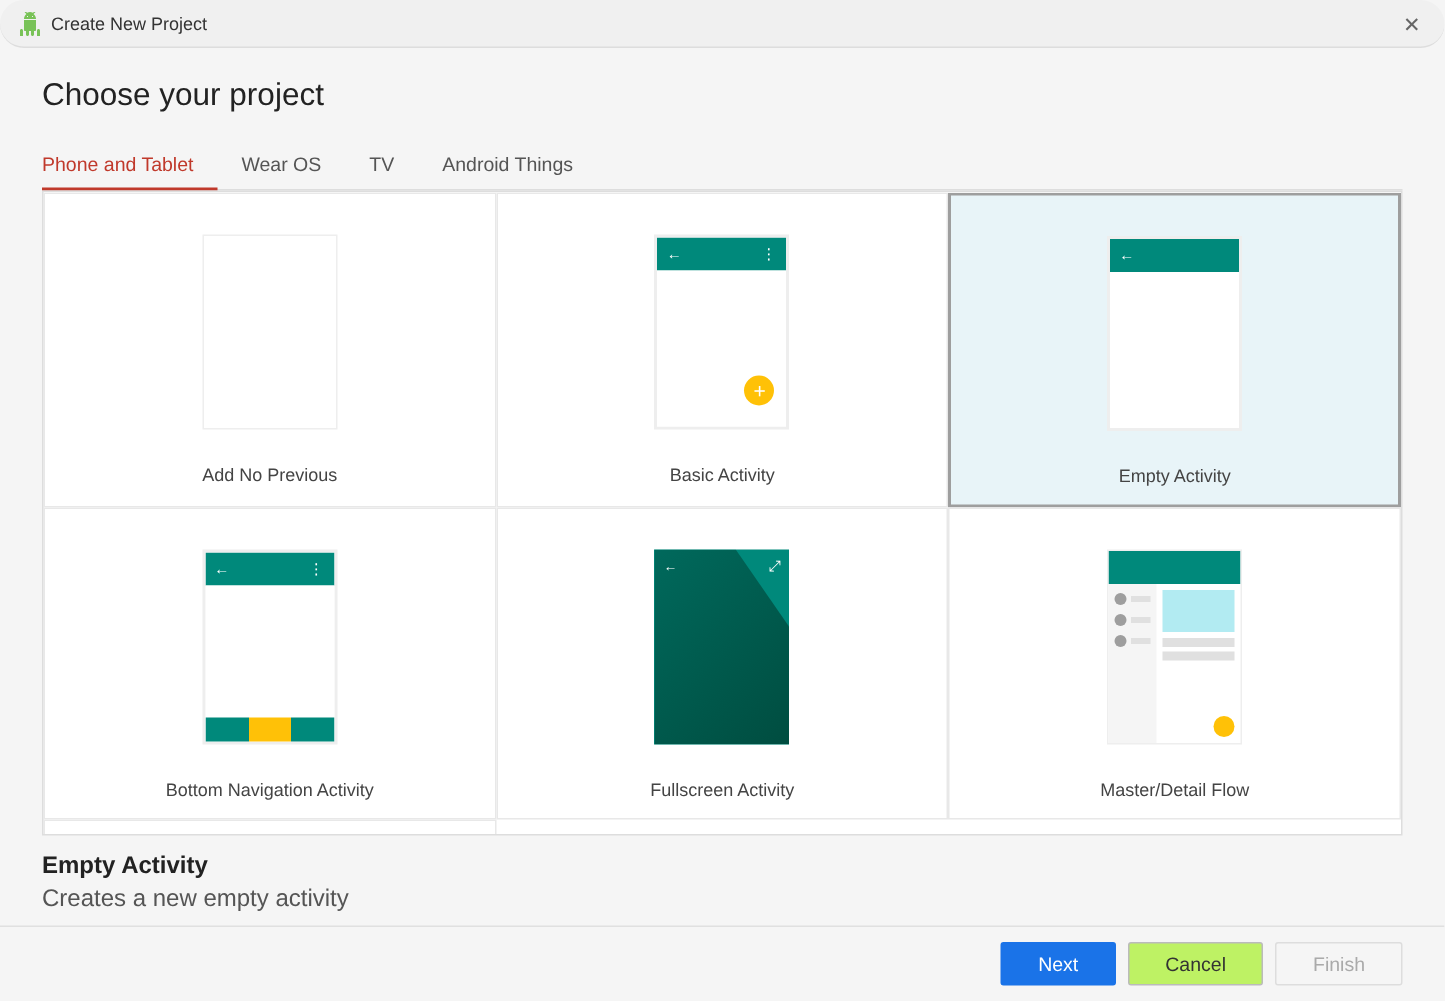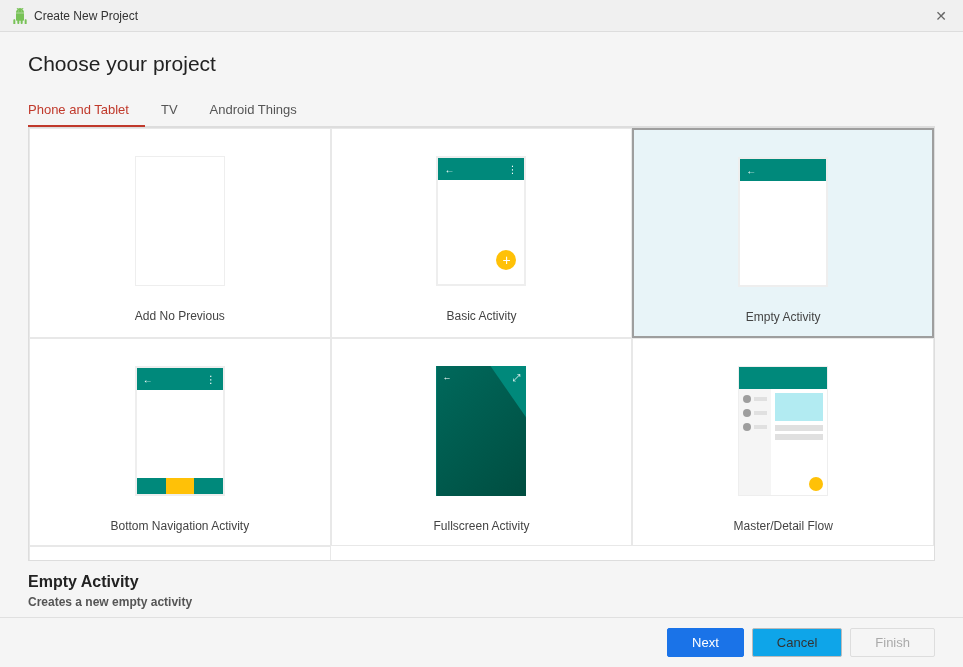--- a/index.html
+++ b/index.html
@@ -16,20 +16,21 @@
     
     .title-bar {
       background: #f0f0f0;
       border-bottom: 1px solid #ddd;
       display: flex;
       align-items: center;
       justify-content: space-between;
       padding: 0 12px;
       height: 32px;
       flex-shrink: 0;
+      border-radius: 16px;
     }
     .title-bar-left {
       display: flex;
       align-items: center;
       gap: 6px;
       font-size: 12px;
       color: #333;
     }
     .android-icon {
       width: 16px;
@@ -296,41 +297,40 @@
       flex-shrink: 0;
       padding: 12px 0 8px 0;
     }
     .selected-title {
       font-size: 16px;
       font-weight: 600;
       color: #222;
       margin-bottom: 4px;
     }
     .selected-desc {
-      font-size: 12px;
+      font-size: 16px;
       color: #555;
-      font-weight: bold;
     }
 
     
     .footer {
       flex-shrink: 0;
       display: flex;
       justify-content: flex-end;
       align-items: center;
       gap: 8px;
       padding: 10px 28px;
       background: #f5f5f5;
       border-top: 1px solid #e0e0e0;
     }
     .btn {
       padding: 6px 24px;
       font-size: 13px;
       border: 1px solid #bbb;
-      background: #0ea5e9;
+      background: #bef264;
       color: #333;
       cursor: pointer;
       border-radius: 2px;
       min-width: 72px;
     }
     .btn.primary {
       background: #1a73e8;
       color: #fff;
       border-color: #1a73e8;
       font-weight: 400;
@@ -358,20 +358,21 @@
     <span>Create New Project</span>
   </div>
   <button class="close-btn">✕</button>
 </div>
 
 <div class="main-content">
   <h1 class="page-title">Choose your project</h1>
 
   <div class="tabs">
     <div class="tab active">Phone and Tablet</div>
+    <div class="tab">Wear OS</div>
     <div class="tab">TV</div>
     <div class="tab">Android Things</div>
   </div>
 
   <div class="gallery-container">
 
     <div class="gallery-item">
       <div class="item-preview">
         <div class="add-no-activity-frame">
           

